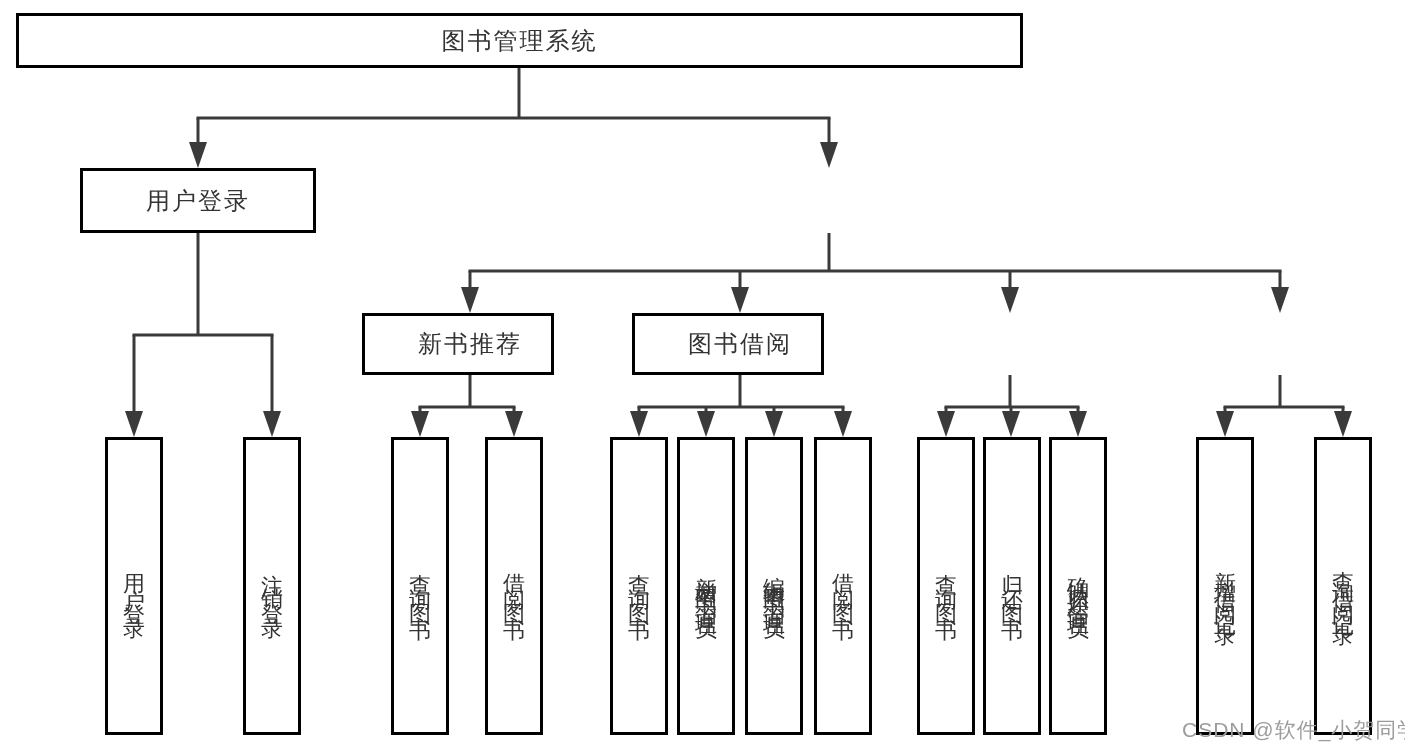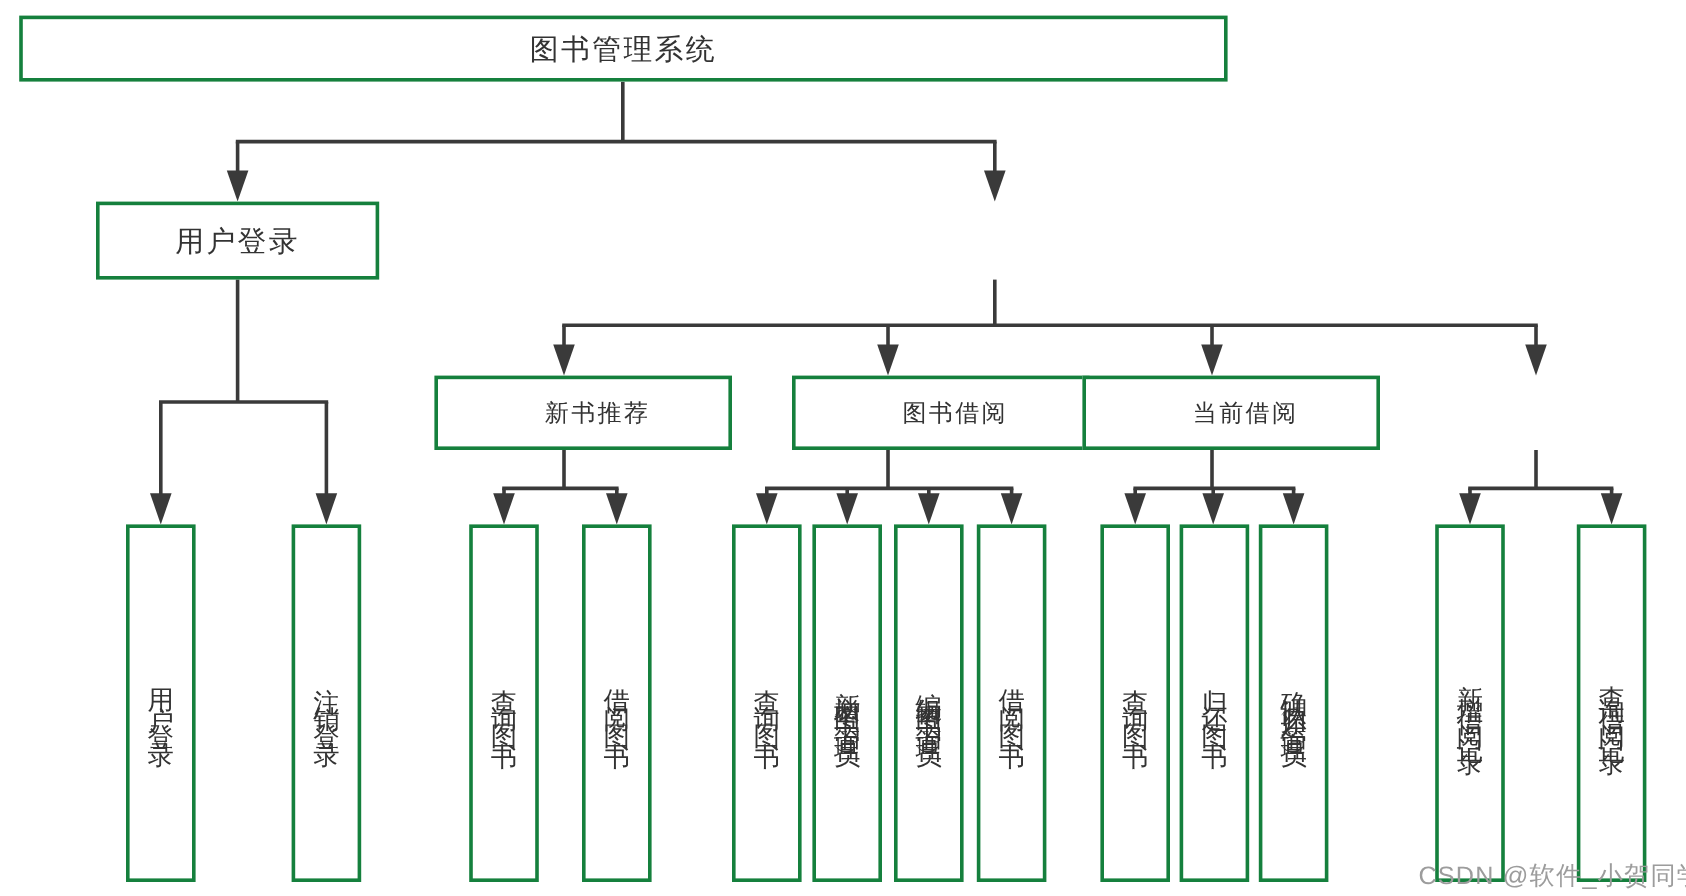--- a/index.html
+++ b/index.html
@@ -19,30 +19,30 @@
     position: absolute;
     left: 0; top: 0;
     width: 1405px;
     height: 747px;
     z-index: 1;
   }
   .node {
     position: absolute;
     box-sizing: border-box;
     background: #ffffff;
-    border: 3px solid #15803d;
+    border: 3px solid #000000;
     display: flex;
     align-items: center;
     justify-content: center;
     color: #333333;
     z-index: 2;
   }
   .node-top    { left: 16px;  top: 13px;  width: 1007px; height: 55px; font-size: 24px; letter-spacing: 2px; }
   .node-l2     { top: 168px; width: 236px; height: 65px; font-size: 24px; letter-spacing: 2px; }
-  .node-l3     { top: 313px; width: 248px; height: 62px; font-size: 20px; letter-spacing: 2px; padding-left: 24px; }
+  .node-l3     { top: 313px; width: 192px; height: 62px; font-size: 24px; letter-spacing: 2px; padding-left: 24px; }
   .leaf        { top: 437px; width: 58px;  height: 298px; font-size: 22px; }
   .vtext {
     writing-mode: vertical-rl;
     text-orientation: mixed;
     white-space: nowrap;
     color: #333333;
   }
   .sp4 { letter-spacing: 15px; }   
   .sp6 { letter-spacing: 11px; }   
   .sp9 { letter-spacing: 6px; }    
@@ -132,25 +132,22 @@
     <span>图书管理系统</span>
   </div>
 
   <div class="node node-l2" style="left:80px">
     <span>用户登录</span>
   </div>
 
   <div class="node node-l3" style="left:362px">
     <span>新书推荐</span>
   </div>
-  <div class="node node-l3" style="left:660px">
+  <div class="node node-l3" style="left:632px">
     <span>图书借阅</span>
-  </div>
-  <div class="node node-l3" style="left:902px">
-    <span>当前借阅</span>
   </div>
 
   <div class="node leaf" style="left:105px">
     <span class="vtext sp4">用户登录</span>
   </div>
   <div class="node leaf" style="left:243px">
     <span class="vtext sp4">注销登录</span>
   </div>
 
   <div class="node leaf" style="left:391px">

